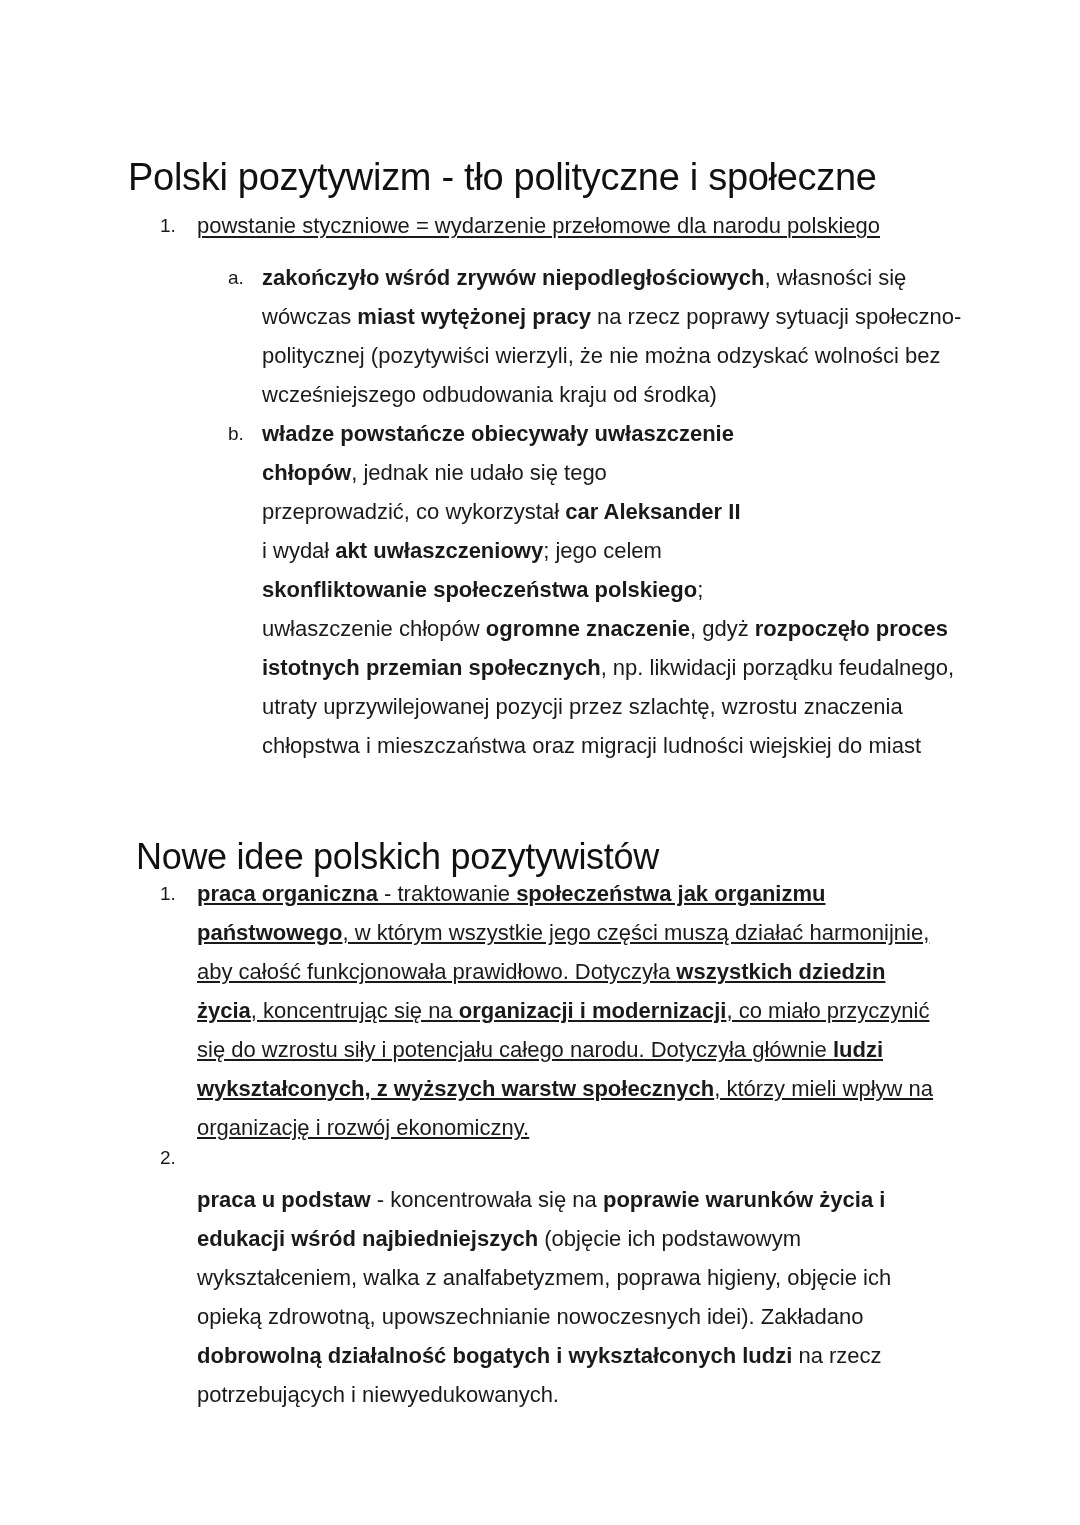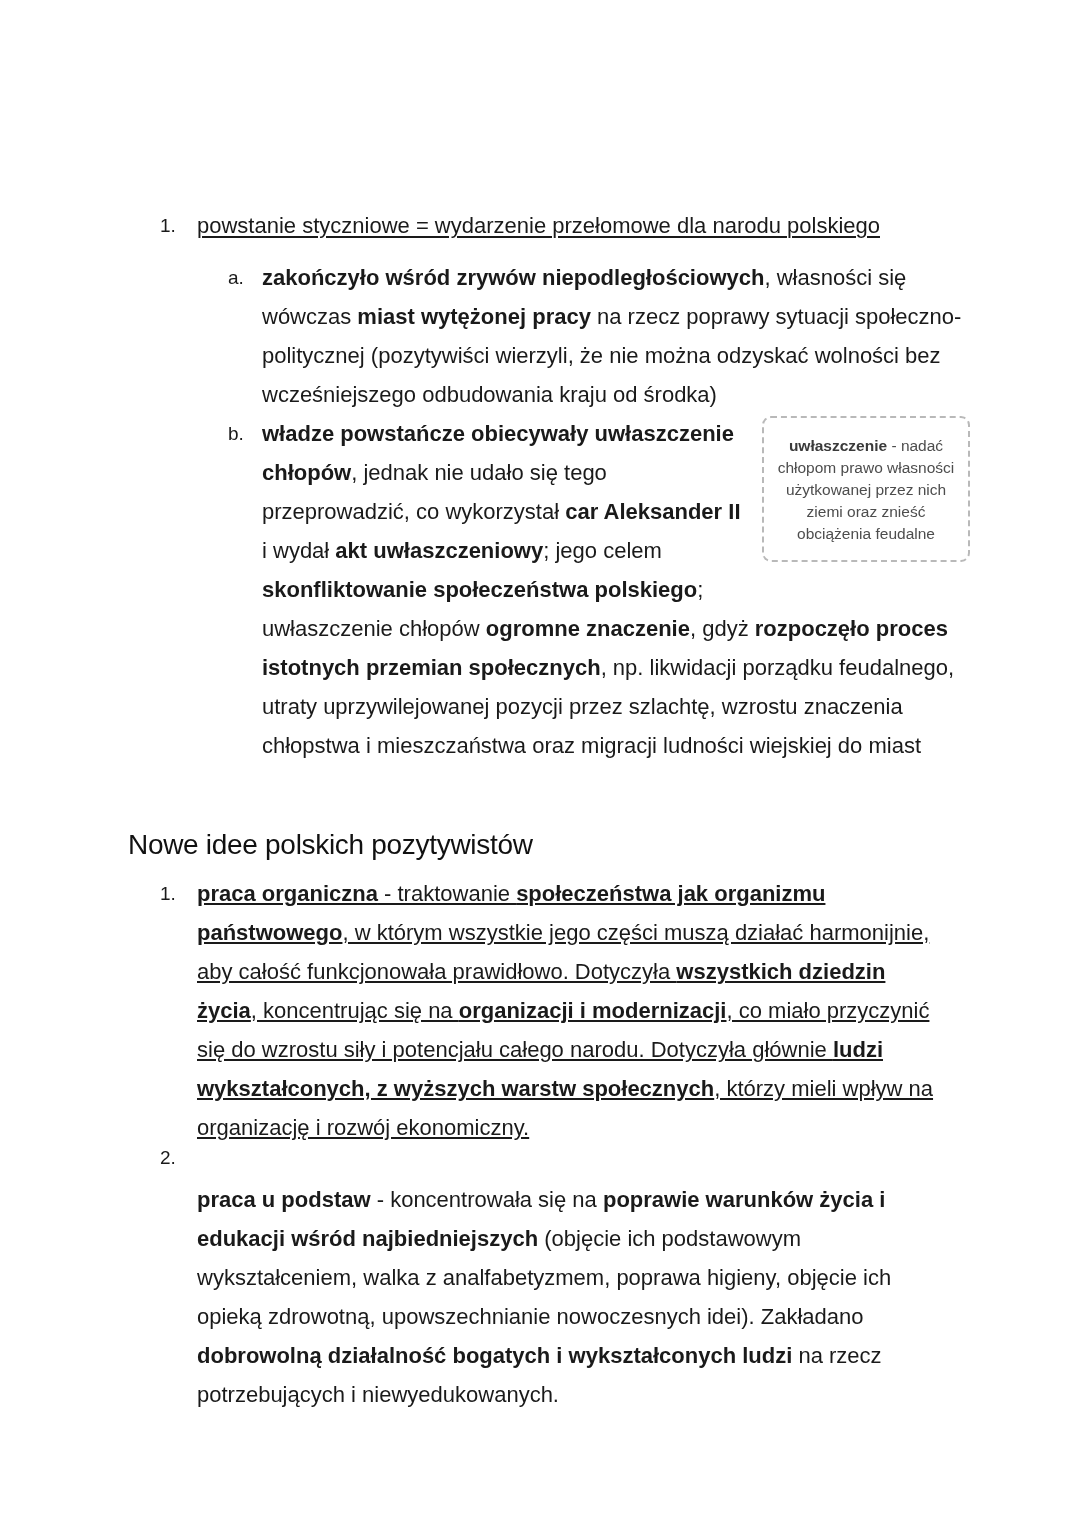--- a/index.html
+++ b/index.html
@@ -31,23 +31,23 @@
     left: 128px;
     top: 131px;
     font-size: 38px;
     font-weight: 400;
     letter-spacing: -0.3px;
     color: #111111;
     white-space: nowrap;
   }
   .section-title {
     position: absolute;
-    left: 128px;
+    left: 136px;
     top: 806px;
-    font-size: 28px;
+    font-size: 36px;
     font-weight: 400;
     letter-spacing: -0.3px;
     color: #111111;
     white-space: nowrap;
   }
 
   
   .row {
     position: absolute;
     display: flex;
@@ -135,39 +135,37 @@
   .definition-text b {
     font-weight: 700;
     color: #3a3a3a;
   }
 </style>
 </head>
 <body>
 
 <div class="page">
 
+  <h1 class="doc-title">Polski pozytywizm - tło polityczne i społeczne</h1>
 
   <div class="row lvl1 item-underline" id="item-1">
     <span class="marker">1.</span>
     <span class="body-text"><span>powstanie styczniowe = wydarzenie przełomowe dla narodu polskiego</span></span>
   </div>
 
   <div class="row lvl2" id="item-1a">
     <span class="marker">a.</span>
     <span class="body-text"><b>zakończyło wśród zrywów niepodległościowych</b><span>, własności się wówczas </span><b>miast wytężonej pracy</b><span> na rzecz poprawy sytuacji społeczno-politycznej (pozytywiści wierzyli, że nie można odzyskać wolności bez wcześniejszego odbudowania kraju od środka)</span></span>
   </div>
 
   <div class="row lvl2" id="item-1b">
     <span class="marker">b.</span>
     <span class="body-text"><span class="float-spacer"></span><b>władze powstańcze obiecywały uwłaszczenie chłopów</b><span>, jednak nie udało się tego przeprowadzić, co wykorzystał </span><b>car Aleksander II</b><span> i wydał </span><b>akt uwłaszczeniowy</b><span>; jego celem </span><b>skonfliktowanie społeczeństwa polskiego</b><span>; uwłaszczenie chłopów </span><b>ogromne znaczenie</b><span>, gdyż </span><b>rozpoczęło proces istotnych przemian społecznych</b><span>, np. likwidacji porządku feudalnego, utraty uprzywilejowanej pozycji przez szlachtę, wzrostu znaczenia chłopstwa i mieszczaństwa oraz migracji ludności wiejskiej do miast</span></span>
   </div>
 
-  <aside class="definition-box">
-    <div class="definition-text"><b>uwłaszczenie</b><span> - </span><span>nadać chłopom prawo własności użytkowanej przez nich ziemi oraz znieść obciążenia feudalne</span></div>
-  </aside>
 
   <h2 class="section-title">Nowe idee polskich pozytywistów</h2>
 
   <div class="row lvl1" id="item-2-1">
     <span class="marker">1.</span>
     <span class="body-text"><b>praca organiczna</b><span> - traktowanie </span><b>społeczeństwa jak organizmu państwowego</b><span>, w którym wszystkie jego części muszą działać harmonijnie, aby całość funkcjonowała prawidłowo. Dotyczyła </span><b>wszystkich dziedzin życia</b><span>, koncentrując się na </span><b>organizacji i modernizacji</b><span>, co miało przyczynić się do wzrostu siły i potencjału całego narodu. Dotyczyła głównie </span><b>ludzi wykształconych, z wyższych warstw społecznych</b><span>, którzy mieli wpływ na organizację i rozwój ekonomiczny.</span></span>
   </div>
 
   <div class="row lvl1" id="item-2-2">
     <span class="marker">2.</span>

